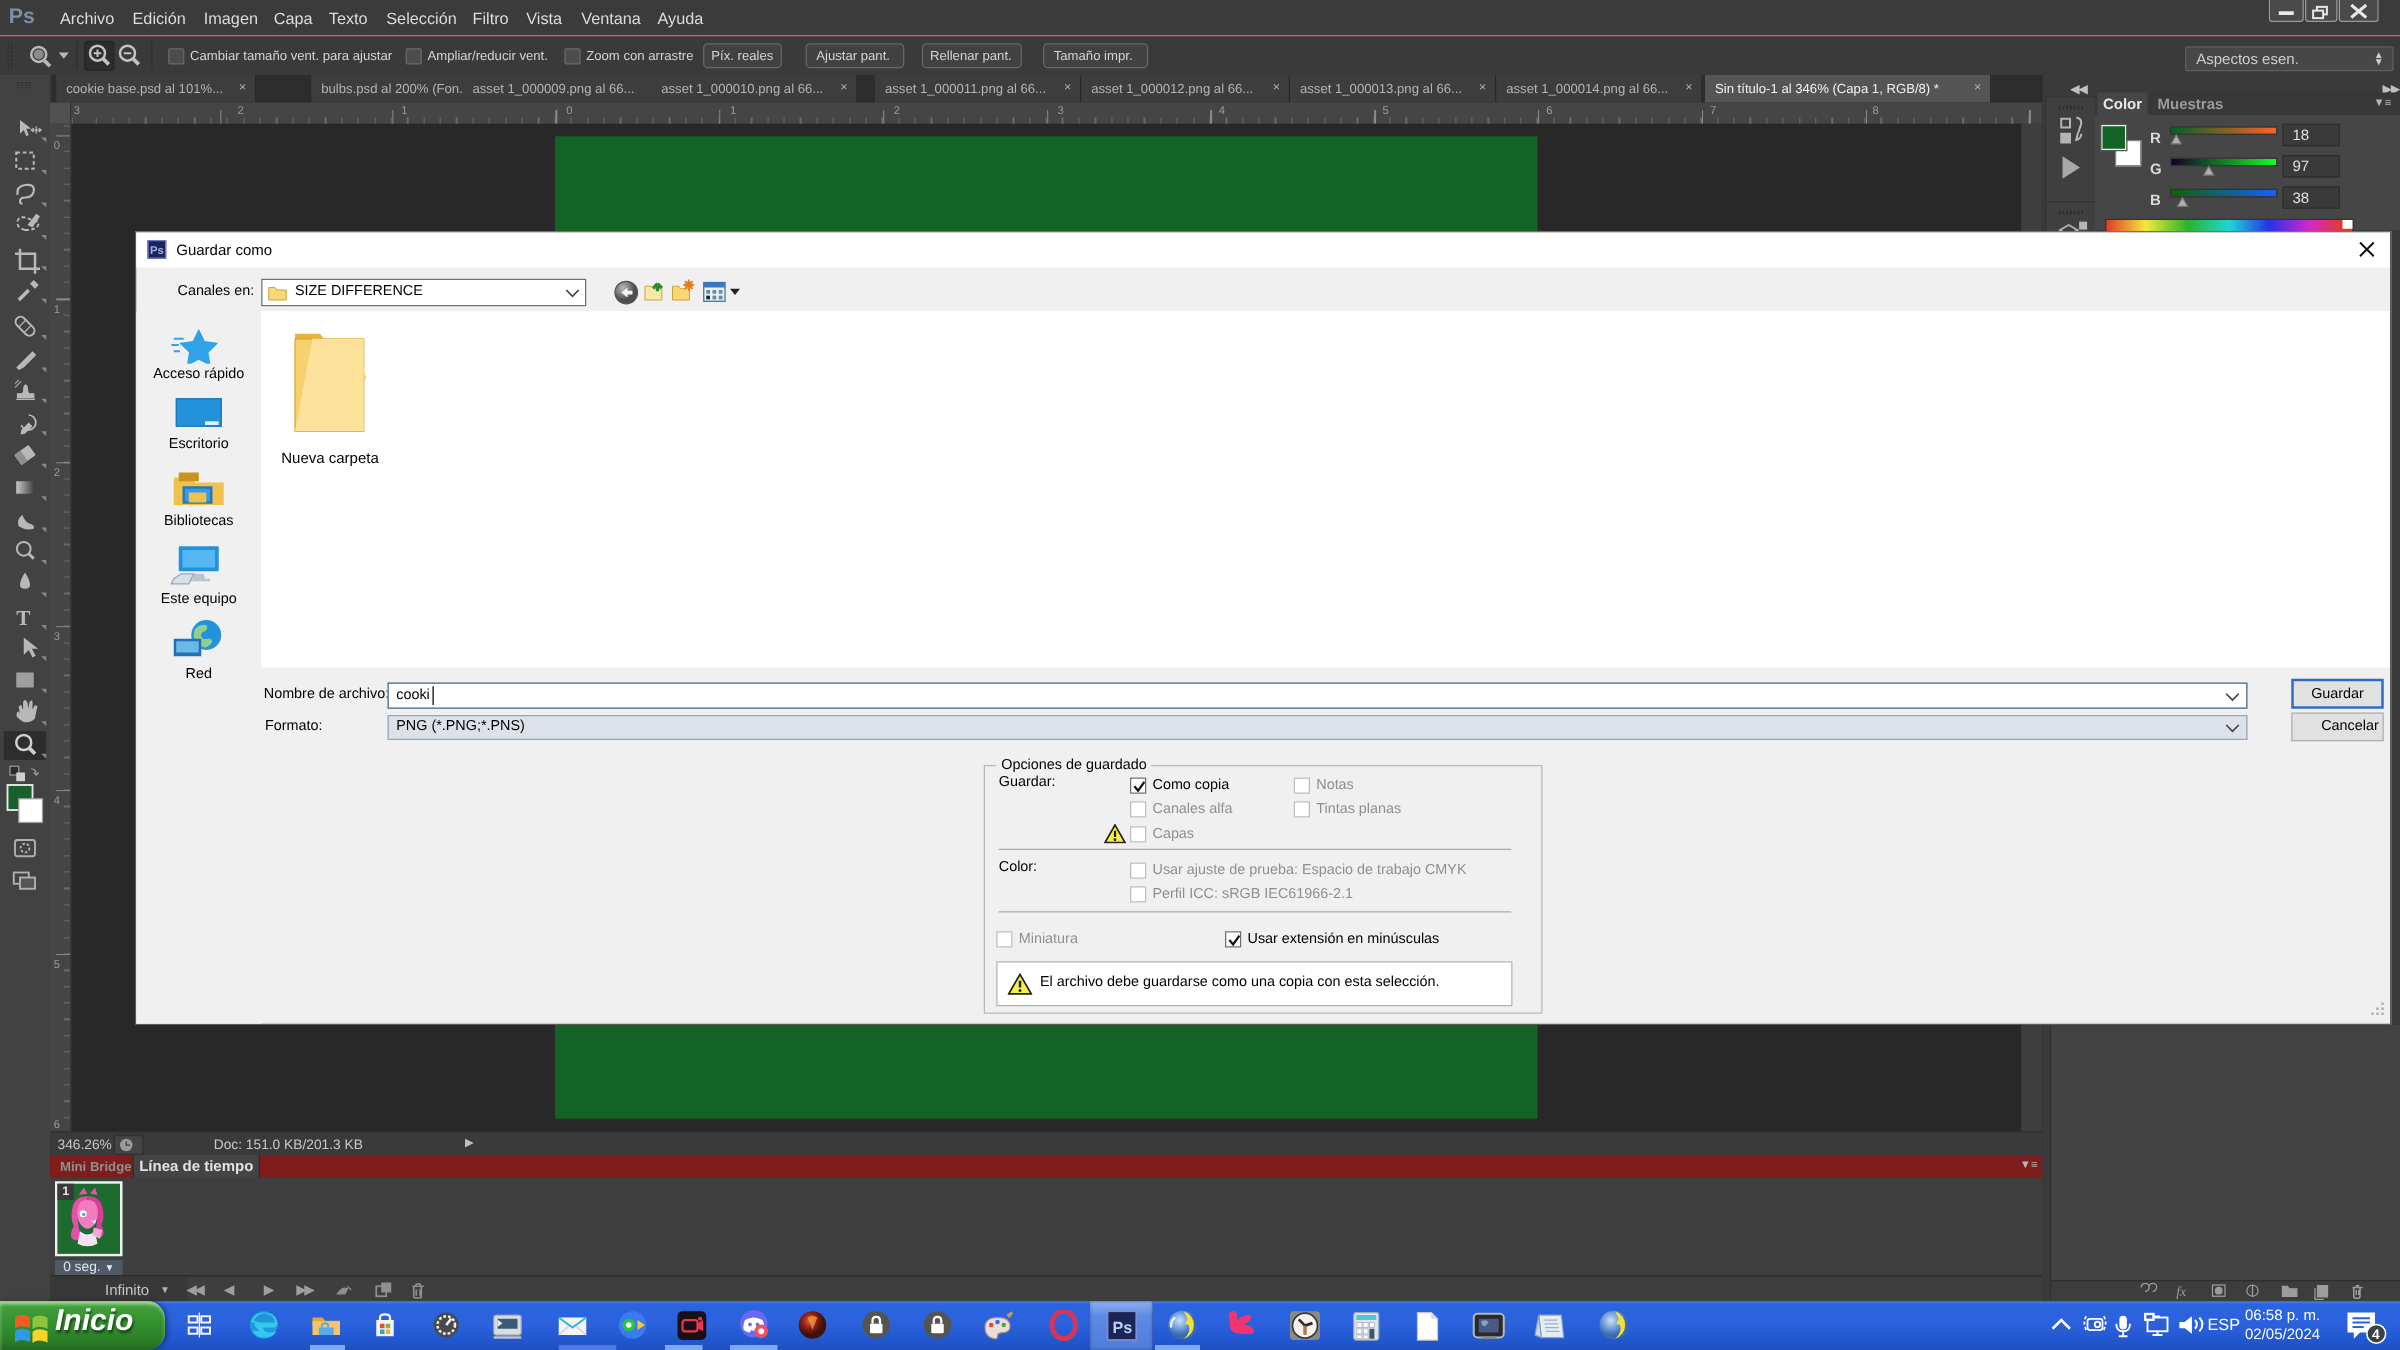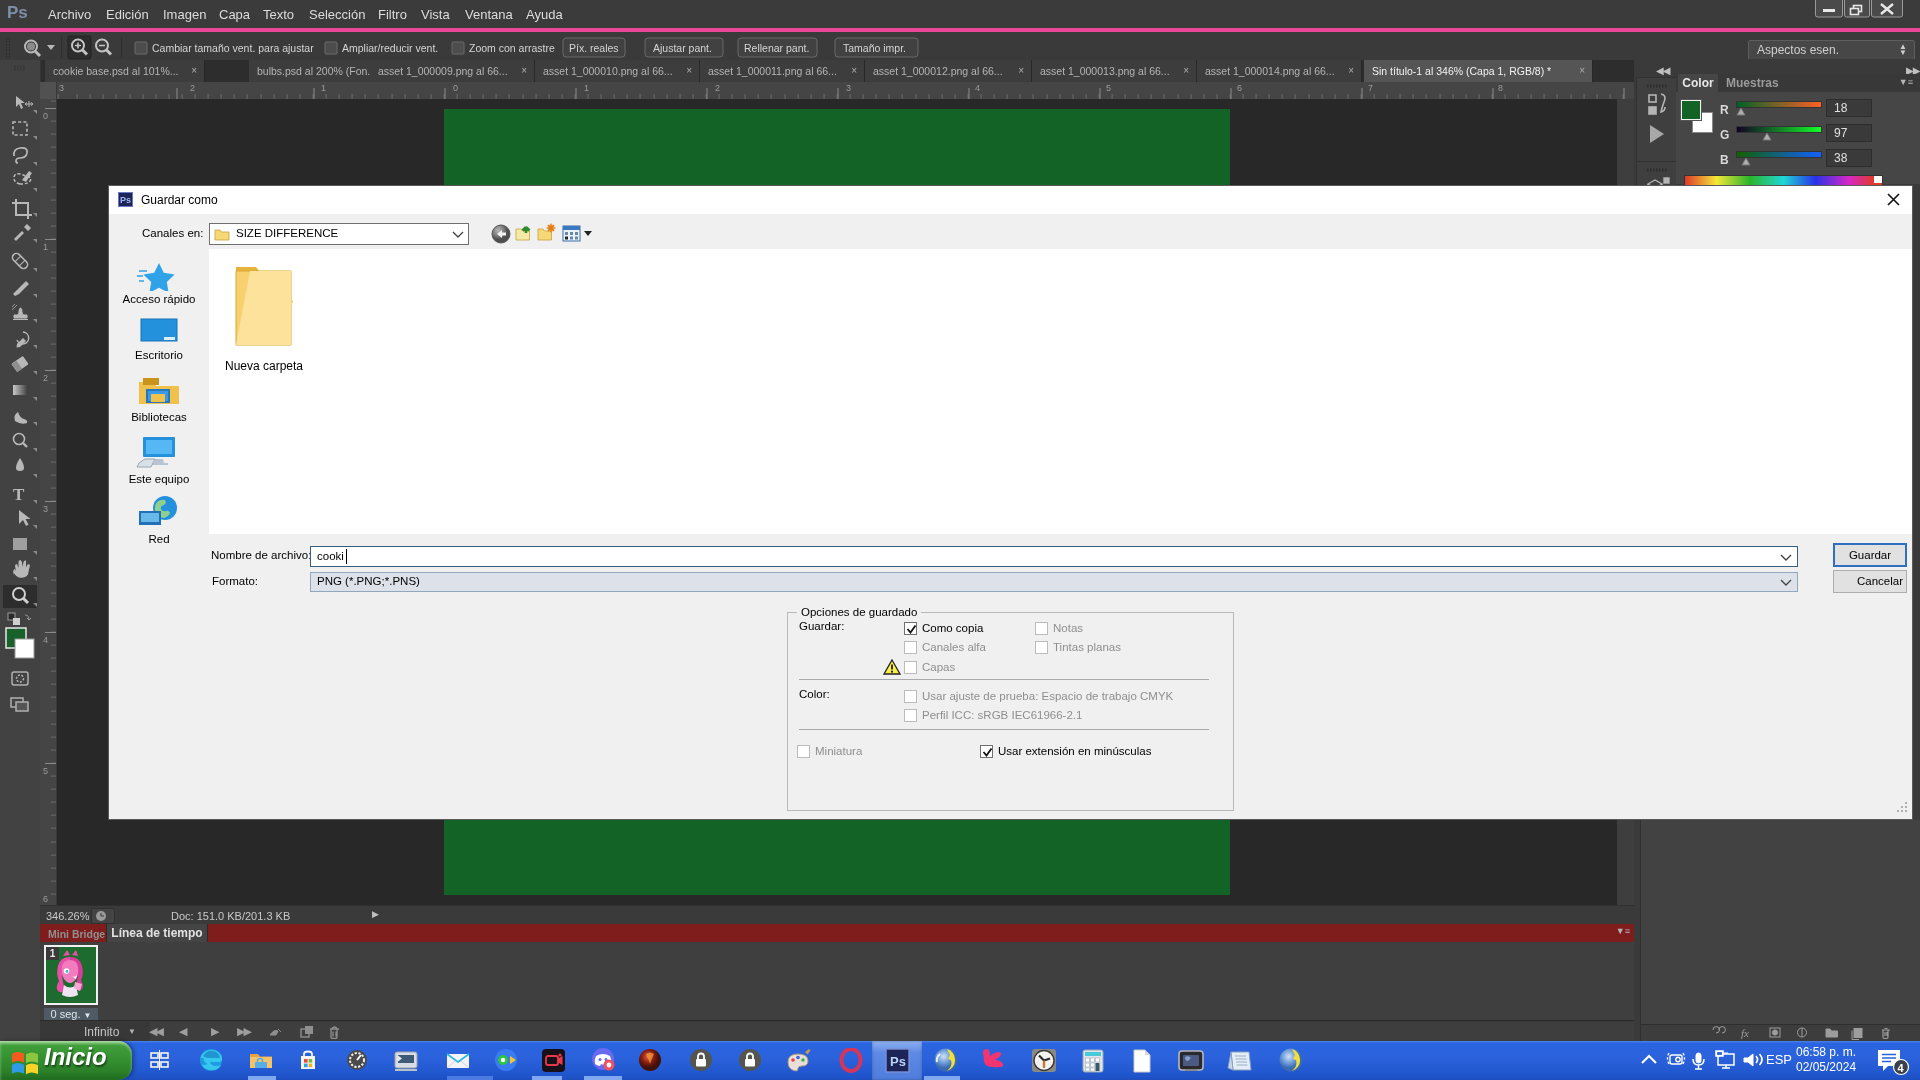--- a/index.html
+++ b/index.html
@@ -1,21 +1,21 @@
 <!DOCTYPE html>
 <html><head><meta charset="utf-8">
 <style>
   html,body{margin:0;padding:0;width:1920px;height:1080px;overflow:hidden;
     font-family:"Liberation Sans",sans-serif;background:#272727;}
   .abs{position:absolute;}
   #stage{position:relative;width:1920px;height:1080px;}
   
   #menubar{left:0;top:0;width:1920px;height:28px;background:#3b3b3b;color:#dcdcdc;font-size:13px;}
   #menubar .mi{position:absolute;top:7px;}
-  #optbar{left:0;top:28px;width:1920px;height:31px;background:#3a3a3a;border-top:4px solid #ec4899;color:#d4d4d4;font-size:10.5px;}
+  #optbar{left:0;top:28px;width:1920px;height:31px;background:#3a3a3a;border-top:1px solid #ec4899;color:#d4d4d4;font-size:10.5px;}
   #tabbar{left:40px;top:60px;width:1594px;height:22px;background:#2d2d2d;}
   .dtab{position:absolute;top:0;height:22px;background:#3d3d3d;border-right:1px solid #282828;color:#b4b4b4;font-size:10.5px;line-height:22px;padding-left:8px;box-sizing:border-box;white-space:nowrap;overflow:hidden;}
   .dtab .x{float:right;margin:0 7px 0 6px;color:#b0b0b0;font-size:10px;}
   #toolbar{left:0;top:60px;width:40px;height:981px;background:#424242;border-right:1px solid #353535;}
   #rulcorner{left:40px;top:82px;width:16px;height:17px;background:#515151;border-right:1px solid #383838;border-bottom:1px solid #383838;}
   #rulerH{left:56px;top:82px;width:1578px;height:17px;background:#454545;border-bottom:1px solid #383838;}
   #rulerV{left:40px;top:99px;width:16px;height:806px;background:#454545;border-right:1px solid #383838;}
   .rnum{position:absolute;color:#9b9b9b;font-size:9px;}
   #canvas{left:56px;top:99px;width:1561px;height:806px;background:#282828;}
   #greenrect{left:444px;top:109px;width:786px;height:786px;background:#136226;}
@@ -101,21 +101,21 @@
     <span class="abs" style="left:653px;top:10px;">Ajustar pant.</span>
     <span class="abs" style="left:744px;top:10px;">Rellenar pant.</span>
     <span class="abs" style="left:843px;top:10px;">Tamaño impr.</span>
     <span class="abs" style="left:1748px;top:8px;width:167px;height:20px;background:#474747;border:1px solid #5e5e5e;border-radius:2px;box-sizing:border-box;font-size:12px;color:#cfcfcf;padding:2px 0 0 8px;">Aspectos esen.<span style="position:absolute;right:7px;top:3px;font-size:8px;line-height:6px;">▲<br>▼</span></span>
   </div>
 
   <div class="abs" id="tabbar">
     <div class="dtab" style="left:5px;width:160px;">cookie base.psd al 101%...<span class="x">×</span></div>
     <div class="dtab" style="left:165px;width:165px;margin-left:44px;">bulbs.psd al 200% (Fon...<span class="x">×</span></div>
     <div class="dtab" style="left:330px;width:165px;">asset 1_000009.png al 66...<span class="x">×</span></div>
-    <div class="dtab" style="left:495px;width:165px;">asset 1_000010.png al 66...<span class="x">×</span></div>
+    <div class="dtab" style="left:481px;width:165px;">asset 1_000010.png al 66...<span class="x">×</span></div>
     <div class="dtab" style="left:660px;width:165px;">asset 1_000011.png al 66...<span class="x">×</span></div>
     <div class="dtab" style="left:825px;width:167px;">asset 1_000012.png al 66...<span class="x">×</span></div>
     <div class="dtab" style="left:992px;width:165px;">asset 1_000013.png al 66...<span class="x">×</span></div>
     <div class="dtab" style="left:1157px;width:165px;">asset 1_000014.png al 66...<span class="x">×</span></div>
     <div class="dtab" style="left:1324px;width:229px;background:#555555;color:#f2f2f2;">Sin título-1 al 346% (Capa 1, RGB/8) *<span class="x">×</span></div>
   </div>
 
   <div class="abs" style="left:0;top:60px;width:22px;height:16px;background:#3a3a3a;color:#c0c0c0;font-size:9px;">
       <span style="position:absolute;left:4px;top:2px;letter-spacing:-1px;">▶▶</span>
     </div>
@@ -538,20 +538,28 @@
     <span class="abs dis" style="left:813px;top:504px;">Usar ajuste de prueba: Espacio de trabajo CMYK</span>
     <div class="abs cb cbd" style="left:795px;top:523px;"></div>
     <span class="abs dis" style="left:813px;top:523px;">Perfil ICC: sRGB IEC61966-2.1</span>
     <div class="abs" style="left:690px;top:543px;width:410px;height:1px;background:#aaa;"></div>
     <div class="abs cb cbd" style="left:688px;top:559px;"></div>
     <span class="abs dis" style="left:706px;top:559px;">Miniatura</span>
     <div class="abs cb" style="left:871px;top:559px;"><svg width="13" height="13">
           <path d="M2.5 6 l3 3.5 l5 -7" stroke="#111" stroke-width="1.8" fill="none"></path>
         </svg></div>
     <span class="abs" style="left:889px;top:559px;">Usar extensión en minúsculas</span>
+    <div class="abs" style="left:688px;top:583px;width:413px;height:36px;background:#fff;border:1px solid #b0b0b0;box-sizing:border-box;">
+      <svg class="abs" style="left:8px;top:8px;" width="20" height="18">
+          <path d="M10 1.5 L19 17 H1 Z" fill="#f8ef4a" stroke="#222" stroke-width="1.4"></path>
+          <path d="M10 6.5 v5.5" stroke="#222" stroke-width="2"></path>
+          <circle cx="10" cy="14.3" r="1.2" fill="#222"></circle>
+        </svg>
+      <span class="abs" style="left:34px;top:10px;font-size:11.5px;">El archivo debe guardarse como una copia con esta selección.</span>
+    </div>
     <svg class="abs" style="left:1786px;top:614px;" width="14" height="14">
         <g fill="#b0b0b0">
           <rect x="10" y="10" width="2" height="2"></rect>
           <rect x="10" y="6" width="2" height="2"></rect>
           <rect x="10" y="2" width="2" height="2"></rect>
           <rect x="6" y="6" width="2" height="2"></rect>
           <rect x="6" y="10" width="2" height="2"></rect>
           <rect x="2" y="10" width="2" height="2"></rect>
         </g>
       </svg>

